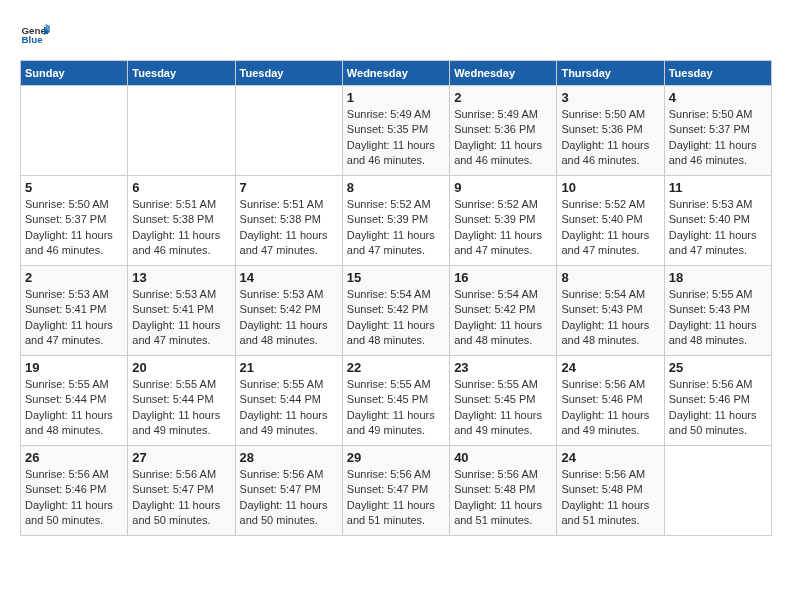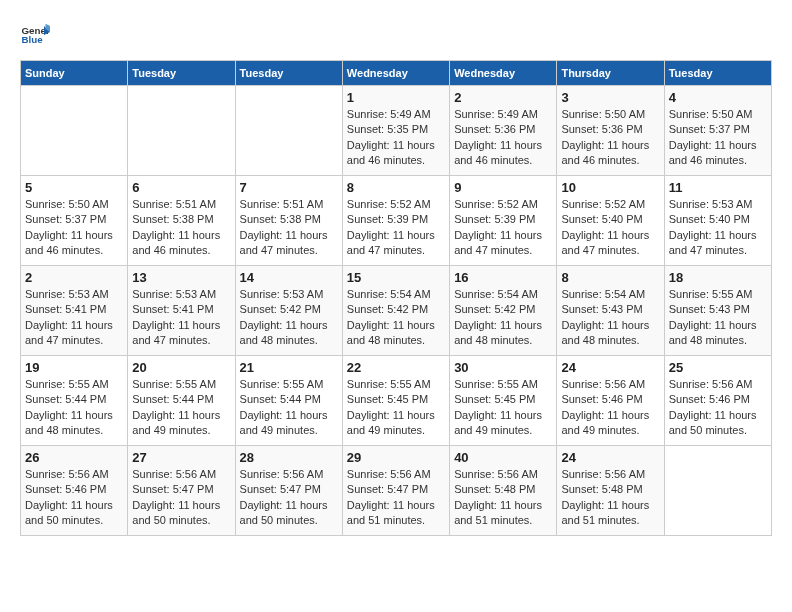--- a/index.html
+++ b/index.html
@@ -245,21 +245,21 @@
 Sunset: 5:44 PM
 Daylight: 11 hours and 49 minutes.</div>
         </td>
         <td>
           <span class="day-number">22</span>
           <div class="day-info" style="white-space: pre-line;">Sunrise: 5:55 AM
 Sunset: 5:45 PM
 Daylight: 11 hours and 49 minutes.</div>
         </td>
         <td>
-          <span class="day-number">30</span>
+          <span class="day-number">23</span>
           <div class="day-info" style="white-space: pre-line;">Sunrise: 5:55 AM
 Sunset: 5:45 PM
 Daylight: 11 hours and 49 minutes.</div>
         </td>
         <td>
           <span class="day-number">24</span>
           <div class="day-info" style="white-space: pre-line;">Sunrise: 5:56 AM
 Sunset: 5:46 PM
 Daylight: 11 hours and 49 minutes.</div>
         </td>

